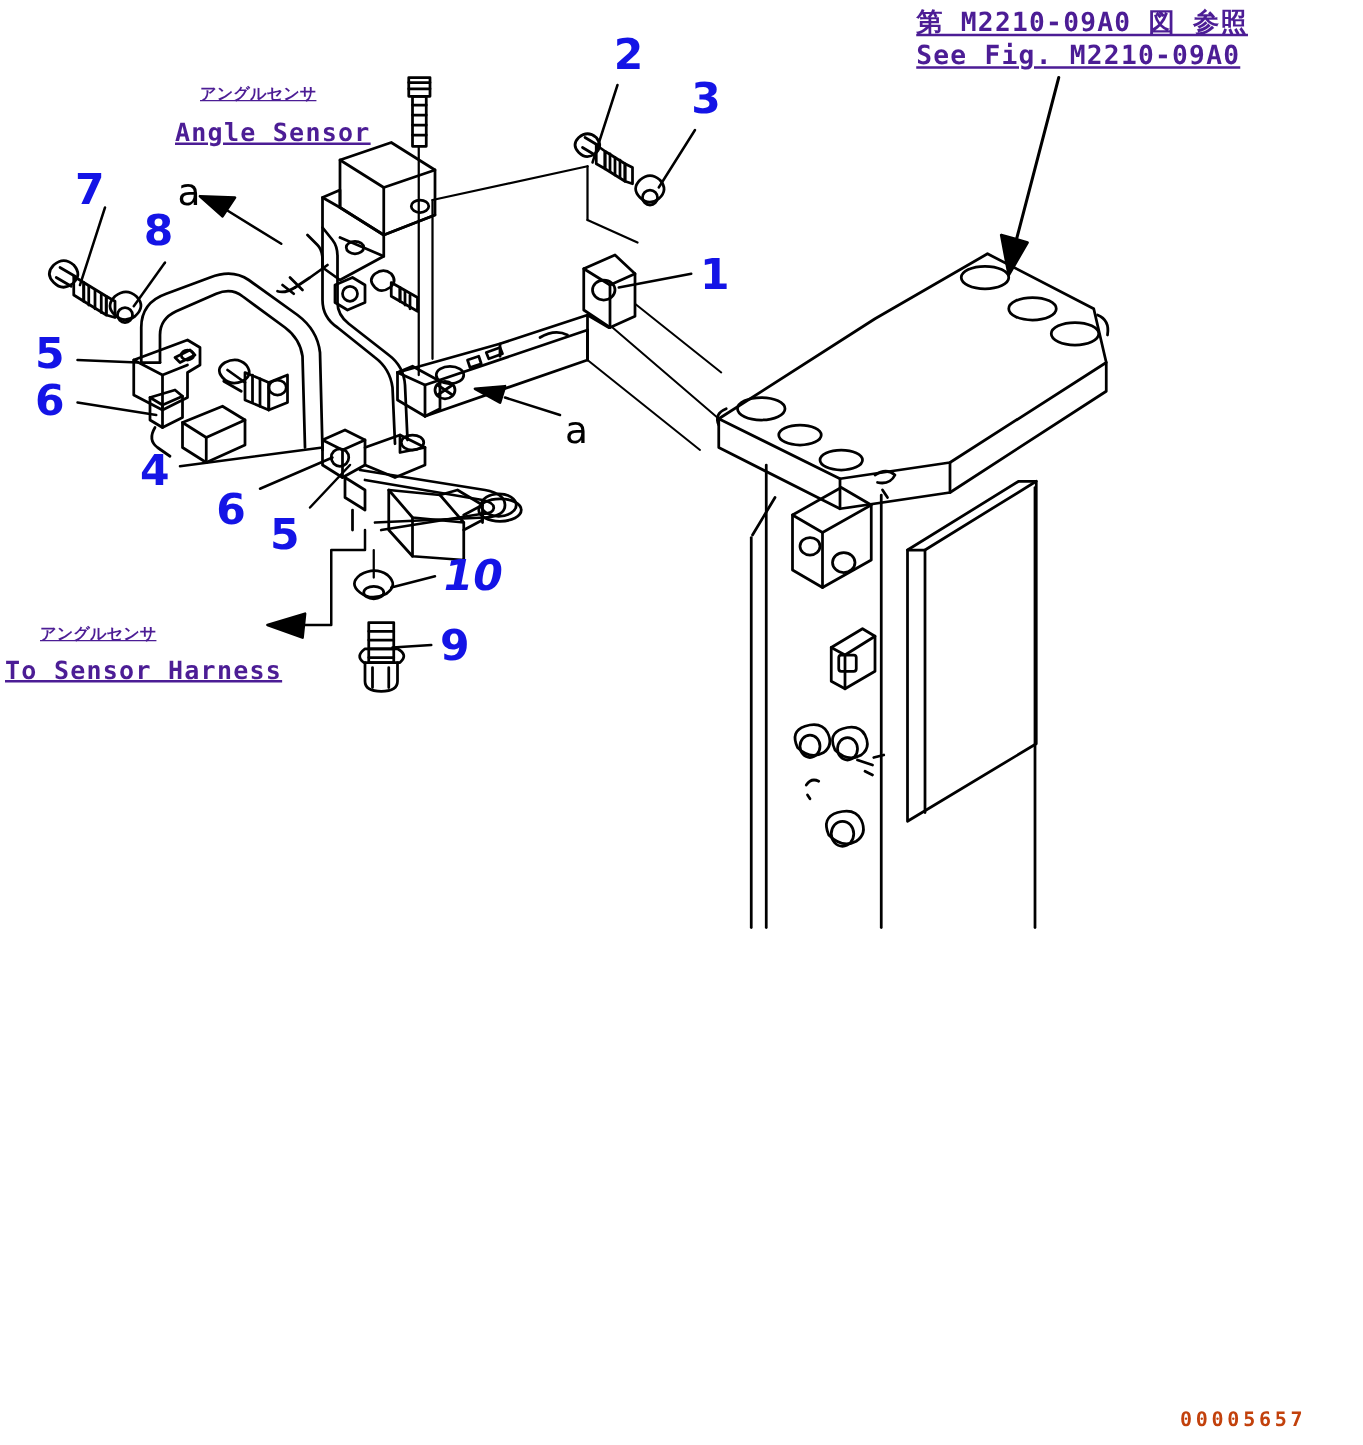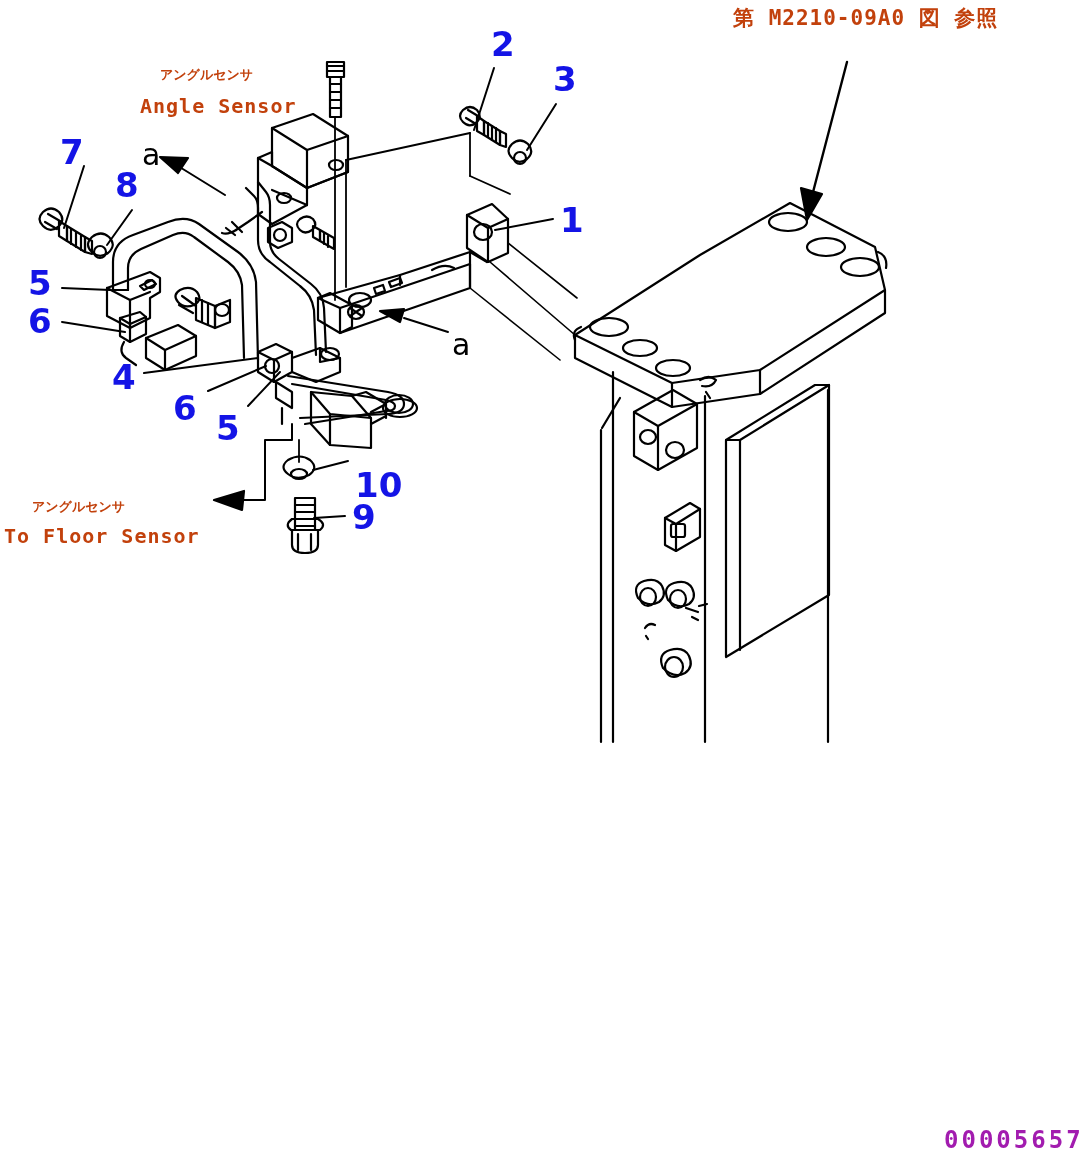--- a/index.html
+++ b/index.html
@@ -17,23 +17,24 @@
   }
   #artwork {
     position: absolute;
     left: 0; top: 0;
     width: 1090px;
     height: 1156px;
   }
   .txt {
     position: absolute;
     white-space: pre;
-    color: #c2410c;
+    color: #4c1d95;
     font-family: "DejaVu Sans Mono", monospace;
     letter-spacing: 1px;
+    text-decoration: underline;
   }
   .ref-note {
     font-size: 21px;
     font-weight: bold;
     line-height: 26px;
   }
   .jp {
     font-family: "DejaVu Sans", sans-serif;
     font-size: 13px;
     font-weight: bold;
@@ -55,24 +56,24 @@
   .amark {
     position: absolute;
     color: #000000;
     font-family: "DejaVu Sans", sans-serif;
     font-size: 30px;
     line-height: 30px;
     white-space: pre;
   }
   .drawing-no {
     position: absolute;
-    font-size: 24px;
+    font-size: 16px;
     font-weight: bold;
     letter-spacing: 3px;
-    color: #a21caf;
+    color: #c2410c;
     white-space: pre;
   }
 </style>
 </head>
 <body>
 
 <div id="sheet">
 
   <svg id="artwork" viewBox="0 0 1090 1156" xmlns="http://www.w3.org/2000/svg">
     <g fill="none" stroke="#000000" stroke-width="2.2" stroke-linecap="round" stroke-linejoin="round">
@@ -379,38 +380,39 @@
 
       <g>
         <path d="M225,195 L178,166" stroke-width="2"></path>
         <path d="M160,157 L188,158 L178,173 Z" fill="#000000" stroke="#000000"></path>
       </g>
 
     </g>
   </svg>
 
   <div class="txt ref-note" style="left:733px; top:5px;">第 M2210-09A0 図 参照</div>
+  <div class="txt ref-note" style="left:733px; top:31px;">See Fig. M2210-09A0</div>
 
   <div class="txt jp" style="left:160px; top:66px;">アングルセンサ</div>
   <div class="txt en-label" style="left:140px; top:94px;">Angle Sensor</div>
 
   <div class="txt jp" style="left:32px; top:498px;">アングルセンサ</div>
-  <div class="txt en-label" style="left:4px; top:524px;">To Floor Sensor</div>
+  <div class="txt en-label" style="left:4px; top:524px;">To Sensor Harness</div>
 
   <div class="callout" style="left:560px; top:203px;">1</div>
   <div class="callout" style="left:491px; top:27px;">2</div>
   <div class="callout" style="left:553px; top:62px;">3</div>
   <div class="callout" style="left:112px; top:360px;">4</div>
   <div class="callout" style="left:28px;  top:266px;">5</div>
   <div class="callout" style="left:28px;  top:304px;">6</div>
   <div class="callout" style="left:60px;  top:135px;">7</div>
   <div class="callout" style="left:115px; top:168px;">8</div>
   <div class="callout" style="left:216px; top:411px;">5</div>
   <div class="callout" style="left:173px; top:391px;">6</div>
   <div class="callout" style="left:352px; top:500px;">9</div>
-  <div class="callout" style="left:355px; top:468px;">10</div>
+  <div class="callout" style="left:355px; top:444px;font-style:italic;">10</div>
 
   <div class="amark" style="left:142px; top:140px;">a</div>
   <div class="amark" style="left:452px; top:330px;">a</div>
 
   <div class="drawing-no" style="left:944px; top:1126px;">00005657</div>
 
 </div>
 
 </body></html>

